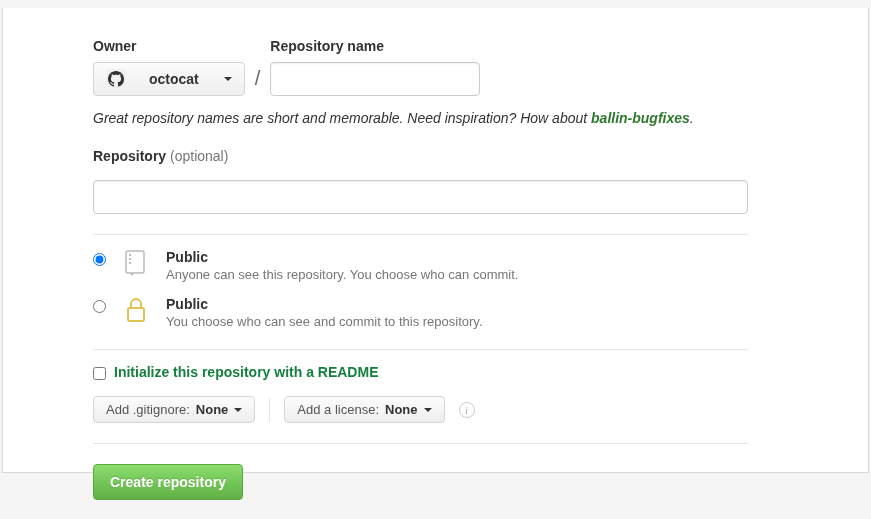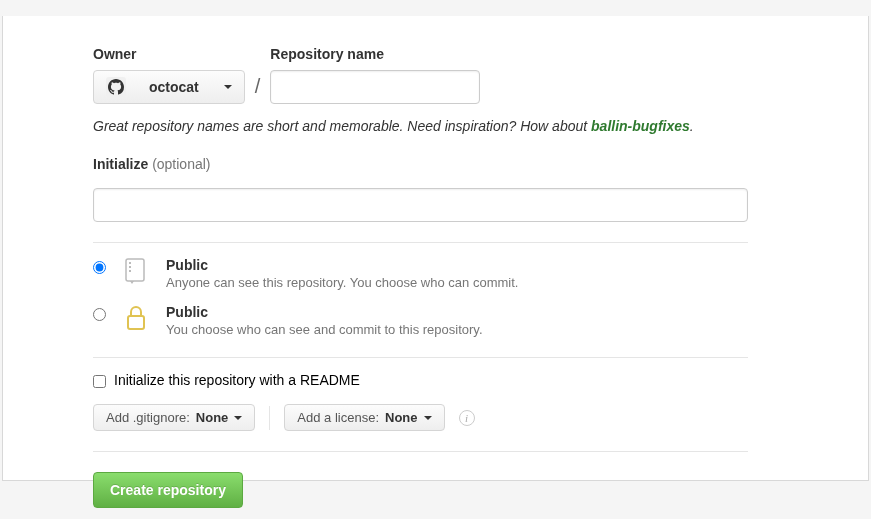--- a/index.html
+++ b/index.html
@@ -7,21 +7,21 @@
       font-family: -apple-system, BlinkMacSystemFont, "Segoe UI", Helvetica, Arial, sans-serif;
       background: #f5f5f5;
       width: 871px;
       height: 519px;
       overflow: hidden;
     }
     .container {
       background: #fff;
       width: 867px;
       height: 465px;
-      margin: 16px auto;
+      margin: 8px auto;
       border: 1px solid #d8d8d8;
       border-top: none;
       padding: 30px 120px 0 90px;
     }
     .row-name {
       display: flex;
       align-items: flex-end;
       gap: 0;
     }
     .field-group { display: flex; flex-direction: column; }
@@ -93,21 +93,21 @@
       align-items: flex-start;
       gap: 16px;
       margin-bottom: 14px;
     }
     .radio-row input[type=radio] { margin-top: 4px; }
     .radio-icon { width: 28px; height: 28px; flex-shrink:0; }
     .radio-text .title { font-weight: 600; font-size: 14px; color: #333; }
     .radio-text .sub { font-size: 13px; color: #767676; margin-top: 2px; }
     .check-row { display: flex; align-items: flex-start; gap: 8px; }
     .check-row input[type=checkbox] { margin-top: 3px; }
-    .check-text .title { font-weight: 400; font-size: 14px; color: #000000; }
+    .check-text .title { font-weight: 700; font-size: 14px; color: #15803d; }
     .check-text .sub { font-size: 13px; color: #767676; margin-top: 2px; }
     .dropdown-row {
       display: flex;
       align-items: center;
       gap: 14px;
       margin-top: 16px;
     }
     .dd-btn {
       display: inline-flex;
       align-items: center;
@@ -170,21 +170,21 @@
       <input type="text" class="text-input repo-name-input" style="">
     </div>
   </div>
 
   <div class="hint">
     <span>Great repository names are short and memorable. Need inspiration? How about </span><a href="#">ballin-bugfixes</a><span>.</span>
   </div>
 
   <div class="desc-section">
     <div class="label">
-      <span>Initialize</span>
+      <span>Repository</span>
       <span class="optional">(optional)</span>
     </div>
     <input type="text" class="text-input desc-input" style="">
   </div>
 
   <hr class="divider">
 
   <div class="radio-row">
     <input type="radio" name="vis" checked="" style="">
     <span class="radio-icon">

